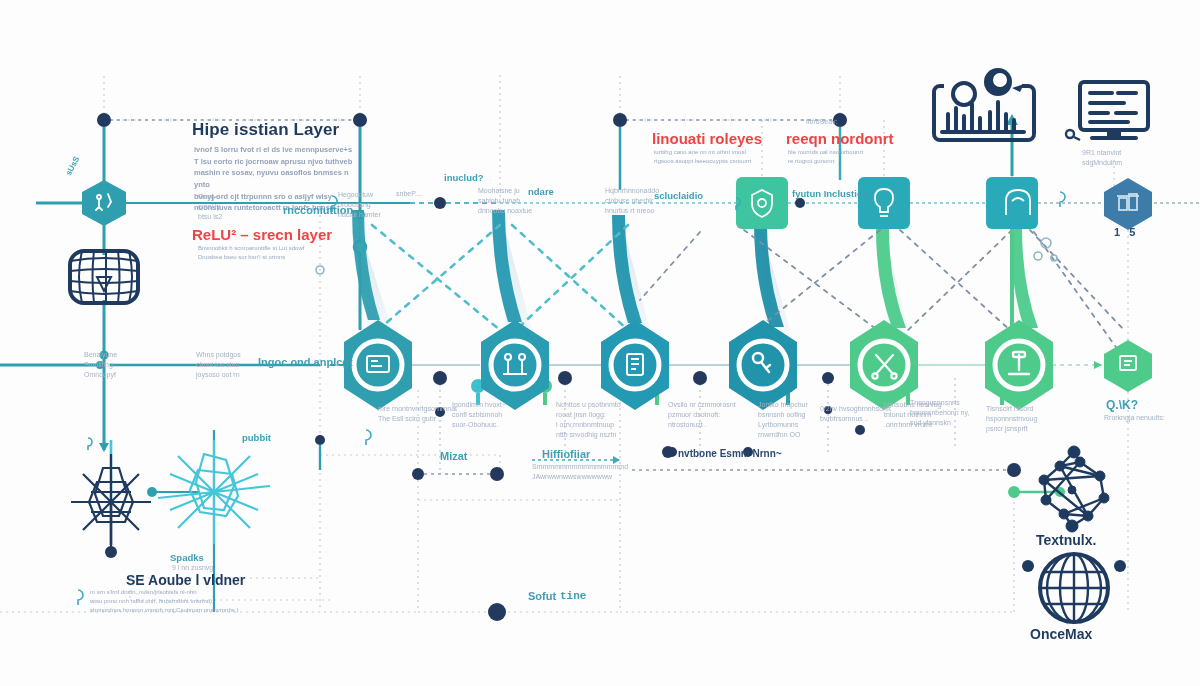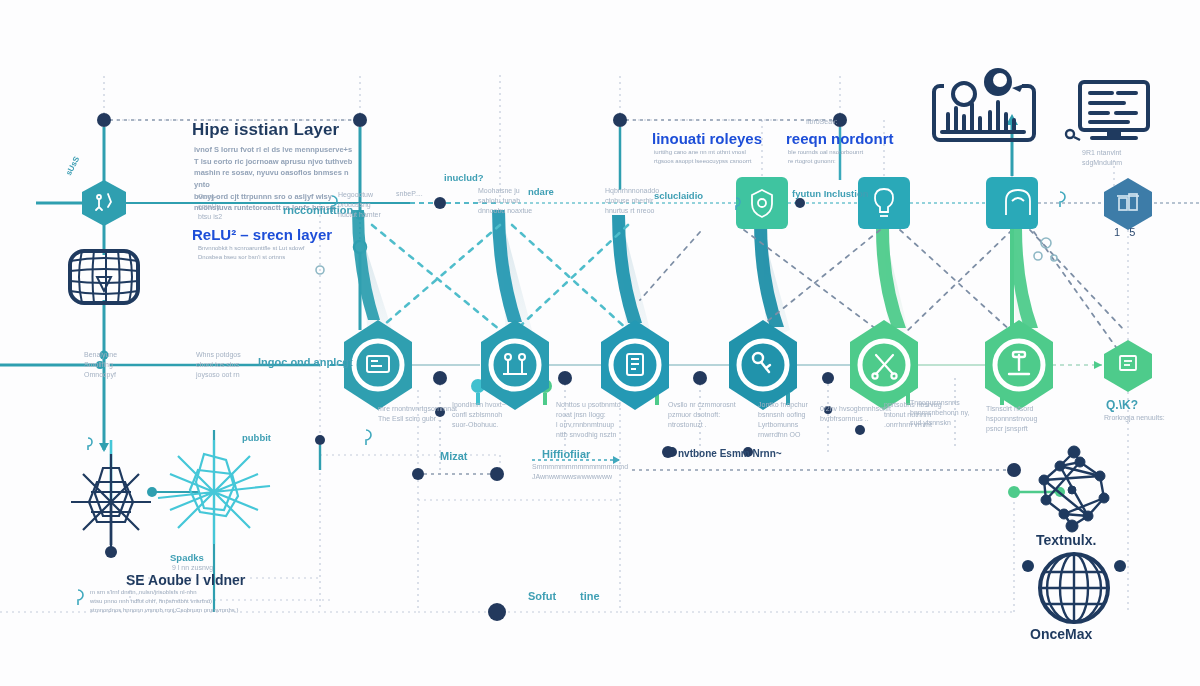--- a/index.html
+++ b/index.html
@@ -9,38 +9,38 @@
     font-family:"Liberation Sans", sans-serif;
     position:relative;
   }
   #stage{position:absolute;inset:0;}
   svg.layer{position:absolute;left:0;top:0;width:1200px;height:686px;}
   .txt{position:absolute;}
   .h-major{
     font-size:17px;font-weight:700;color:#1f3a5f;letter-spacing:.1px;white-space:nowrap;
   }
   .h-minor{
-    font-size:15px;font-weight:700;color:#1d4ed8;white-space:nowrap;
+    font-size:15px;font-weight:700;color:#ef4444;white-space:nowrap;
   }
   .body-sm{
     font-size:7.5px;color:#93a3b8;line-height:1.55;width:150px;font-weight:bold;
   }
   .body-xs{
     font-size:6px;color:#9aa8bb;line-height:1.5;width:110px;
   }
   .lbl-teal{font-size:9.5px;color:#3f9fb4;font-weight:600;white-space:nowrap;}
   .lbl-teal-lg{font-size:11px;color:#3f9fb4;font-weight:600;white-space:nowrap;}
   .lbl-navy{font-size:10px;color:#2c4a70;font-weight:600;white-space:nowrap;}
   .lbl-grey{font-size:7px;color:#a5b2c3;white-space:nowrap;}
   .cap-navy{font-size:14px;font-weight:700;color:#1f3a5f;white-space:nowrap;}
   .vert-lbl{
     font-size:8px;color:#3f9fb4;font-weight:600;white-space:nowrap;
     transform:rotate(-62deg);transform-origin:left bottom;
   }
-  .num-lbl{font-size:11px;color:#2c4a70;font-weight:400;letter-spacing:3px;}
+  .num-lbl{font-size:11px;color:#2c4a70;font-weight:700;letter-spacing:3px;}
 </style>
 </head>
 <body>
 
 <div id="stage">
 
   <svg class="layer" viewBox="0 0 1200 686">
     <defs>
       <linearGradient id="funnelGrad" x1="0" y1="0" x2="0" y2="1">
         <stop offset="0%" stop-color="#c8dbe4" stop-opacity="0.75"></stop>
@@ -546,21 +546,21 @@
   <div class="txt lbl-grey" style="left:172px;top:564px;">9  l nn zusnvg</div>
 
   <div class="txt lbl-teal-lg" style="left:440px;top:450px;">Mizat</div>
   <div class="txt lbl-teal-lg" style="left:542px;top:448px;">Hiffiofiiar</div>
   <div class="txt lbl-grey" style="left:532px;top:462px;white-space:pre-line;line-height:1.4;">Smmmmmmmmmmmmmmmd
 JAwnwwnwwswwwwwww</div>
 
   <div class="txt lbl-navy" style="left:678px;top:448px;">nvtbone Esmm Nrnn~</div>
 
   <div class="txt lbl-teal-lg" style="left:528px;top:590px;">Sofut</div>
-  <div class="txt lbl-teal-lg" style="left:580px;top:590px;">tine</div>
+  <div class="txt lbl-teal-lg" style="left:560px;top:590px;font-family:Liberation Mono, monospace;">tine</div>
 
   <div class="txt cap-navy" style="left:126px;top:572px;">SE Aoube l vldner</div>
   <div class="txt body-xs" style="left:90px;top:588px;width:180px;white-space:pre-line;">m  srn  s'lrnf  dnstn,,nulsn/jrisoblsfs nl-nhn
 wtsu  pnno  nnh  ndfts  onh, hnpsrrstbnt vnsrtnu)
 stmnordnos  hnnonn  vrsnnb rnnj:Csobnurn  nnsnvrnnhs )</div>
 
   <div class="txt cap-navy" style="left:1036px;top:532px;">Textnulx.</div>
   <div class="txt cap-navy" style="left:1030px;top:626px;">OnceMax</div>
 
   <div class="txt vert-lbl" style="left:72px;top:168px;">sUsS</div>

